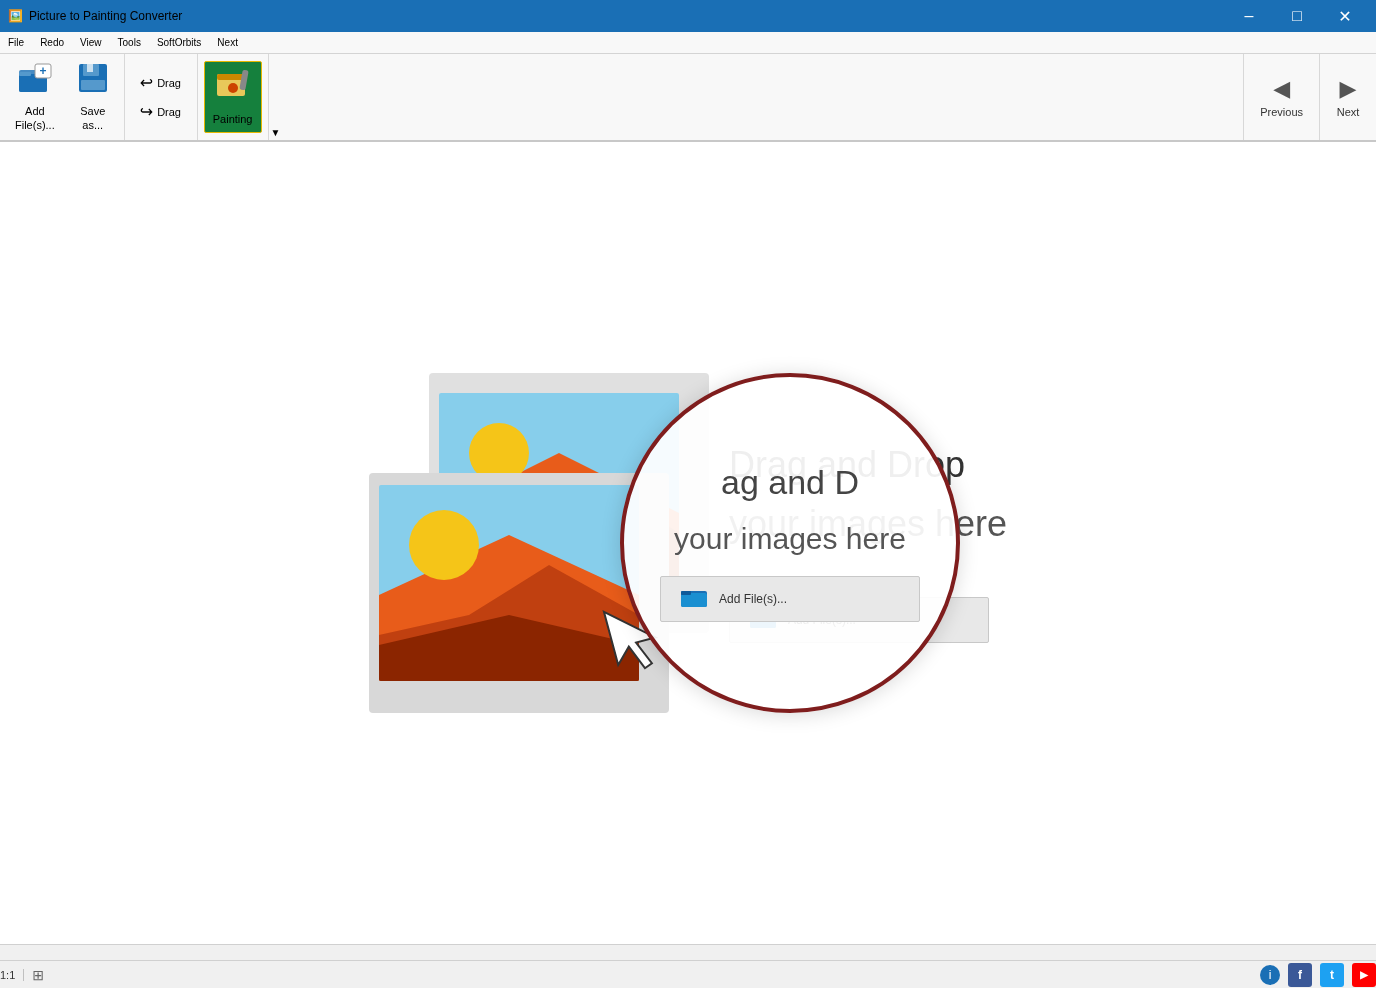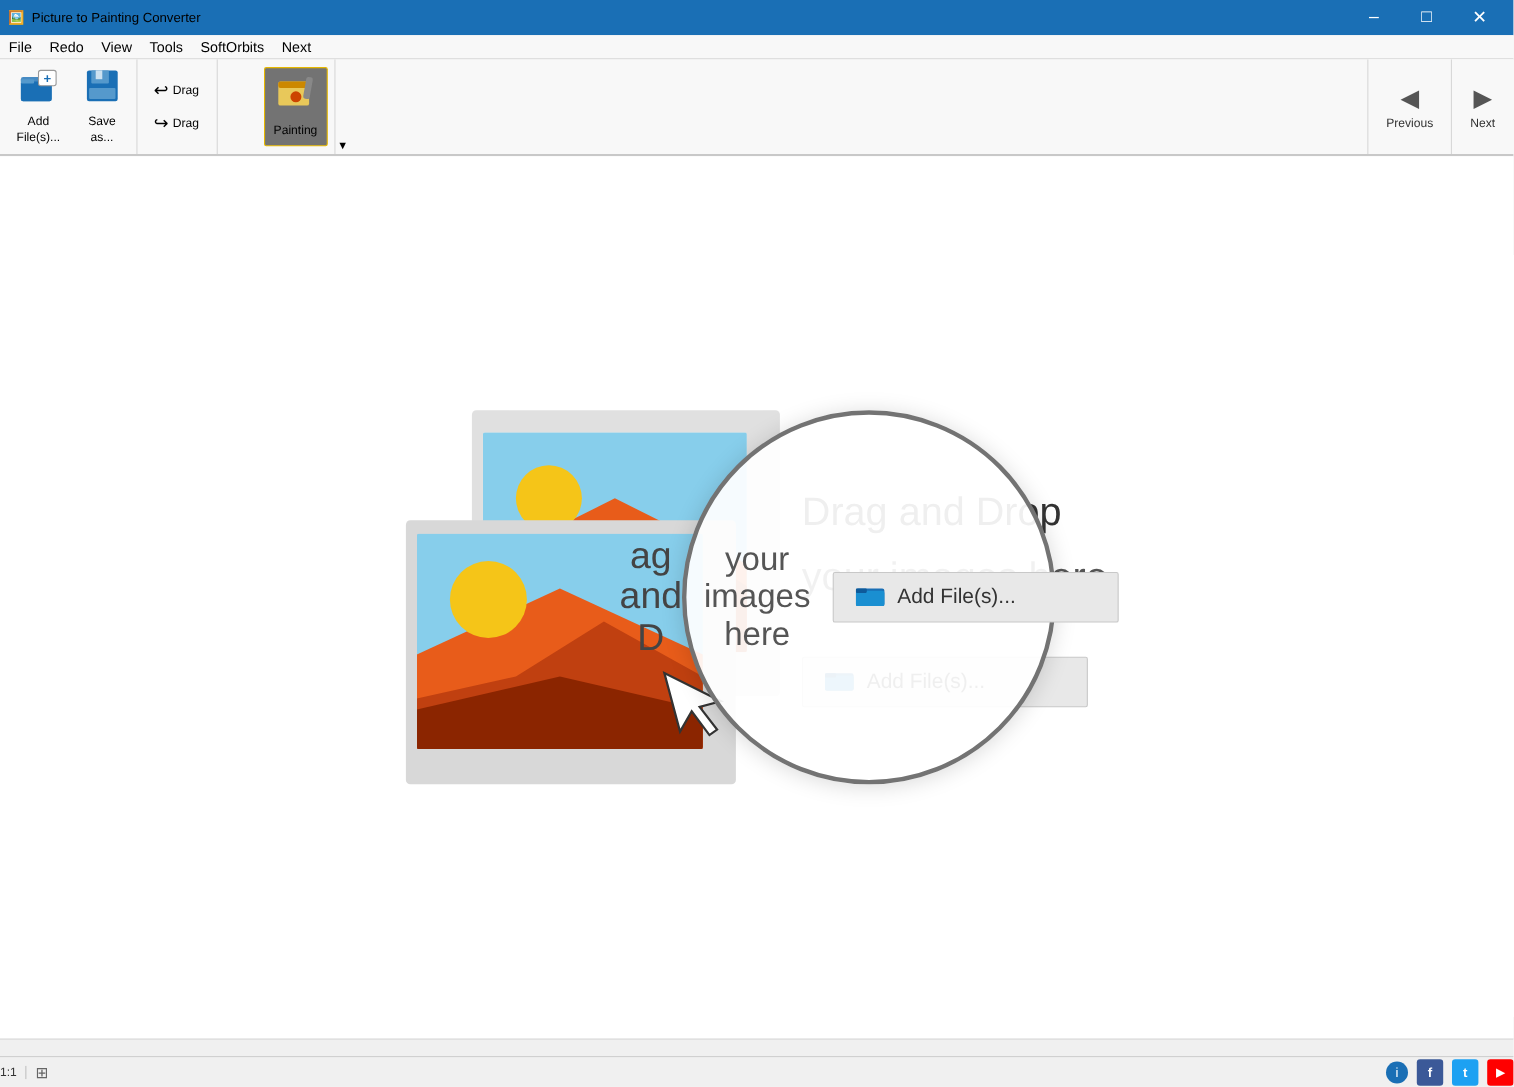--- a/index.html
+++ b/index.html
@@ -31,21 +31,21 @@
       background: #f8f8f8;
       height: 22px;
       display: flex;
       align-items: center;
       border-bottom: 1px solid #d4d4d4;
       flex-shrink: 0;
     }
     .menu-item {
       padding: 2px 8px;
       cursor: pointer;
-      font-size: 13px;
+      font-size: 10px;
       color: #000;
     }
 
     
     .ribbon {
       background: #f8f8f8;
       border-bottom: 2px solid #c8c8c8;
       display: flex;
       align-items: stretch;
       flex-shrink: 0;
@@ -64,21 +64,21 @@
       padding: 4px 8px;
       cursor: pointer;
       border: 1px solid transparent;
       border-radius: 2px;
       min-width: 48px;
       height: 72px;
       background: transparent;
       font-size: 11px;
       text-align: center;
     }
-    .ribbon-btn.active { background: #737373; border-color: #e6b800; margin-left: 36px; }
+    .ribbon-btn.active { background: #15803d; border-color: #e6b800; }
     .ribbon-btn-icon { font-size: 28px; margin-bottom: 4px; }
     .ribbon-btn-label { font-size: 11px; line-height: 1.2; }
     .ribbon-small-group { display: flex; flex-direction: column; gap: 2px; }
     .ribbon-small-btn {
       display: flex; align-items: center; gap: 4px;
       padding: 3px 8px;
       cursor: pointer; border: 1px solid transparent;
       border-radius: 2px; background: transparent;
       font-size: 11px; min-width: 60px;
     }
@@ -193,36 +193,36 @@
     
     .add-files-btn {
       display: flex;
       align-items: center;
       gap: 10px;
       background: #e8e8e8;
       border: 1px solid #c8c8c8;
       border-radius: 2px;
       padding: 8px 20px;
       cursor: pointer;
-      font-size: 19px;
+      font-size: 12px;
       color: #333;
       min-width: 260px;
     }
     .folder-icon { font-size: 22px; }
 
     
     .circle-overlay {
       position: absolute;
       width: 340px;
       height: 340px;
       border-radius: 50%;
-      border: 4px solid #737373;
+      border: 4px solid #7f1d1d;
       background: rgba(255,255,255,0.92);
       display: flex;
-      flex-direction: row;
+      flex-direction: column;
       align-items: center;
       justify-content: center;
       left: 50%;
       top: 50%;
       transform: translate(-20%, -50%);
       box-shadow: 0 2px 20px rgba(0,0,0,0.15);
       padding: 30px;
       gap: 20px;
     }
     .circle-text-top {

